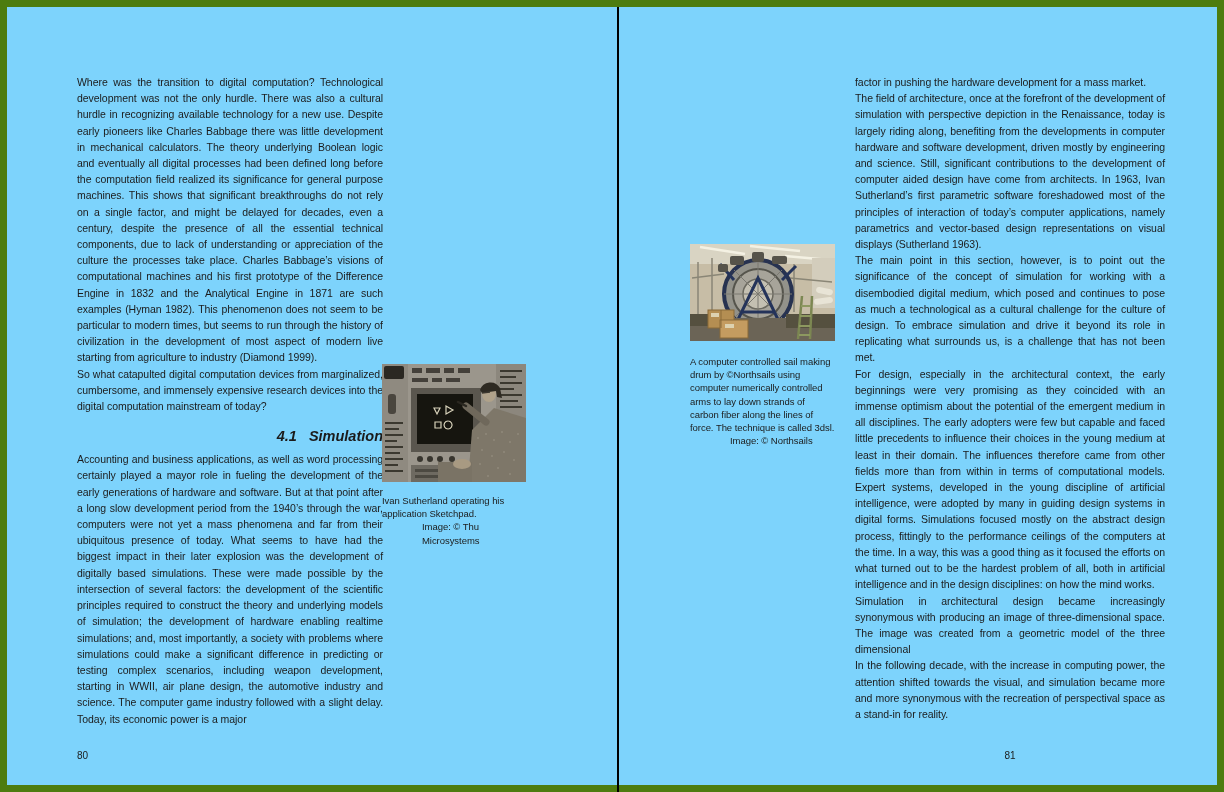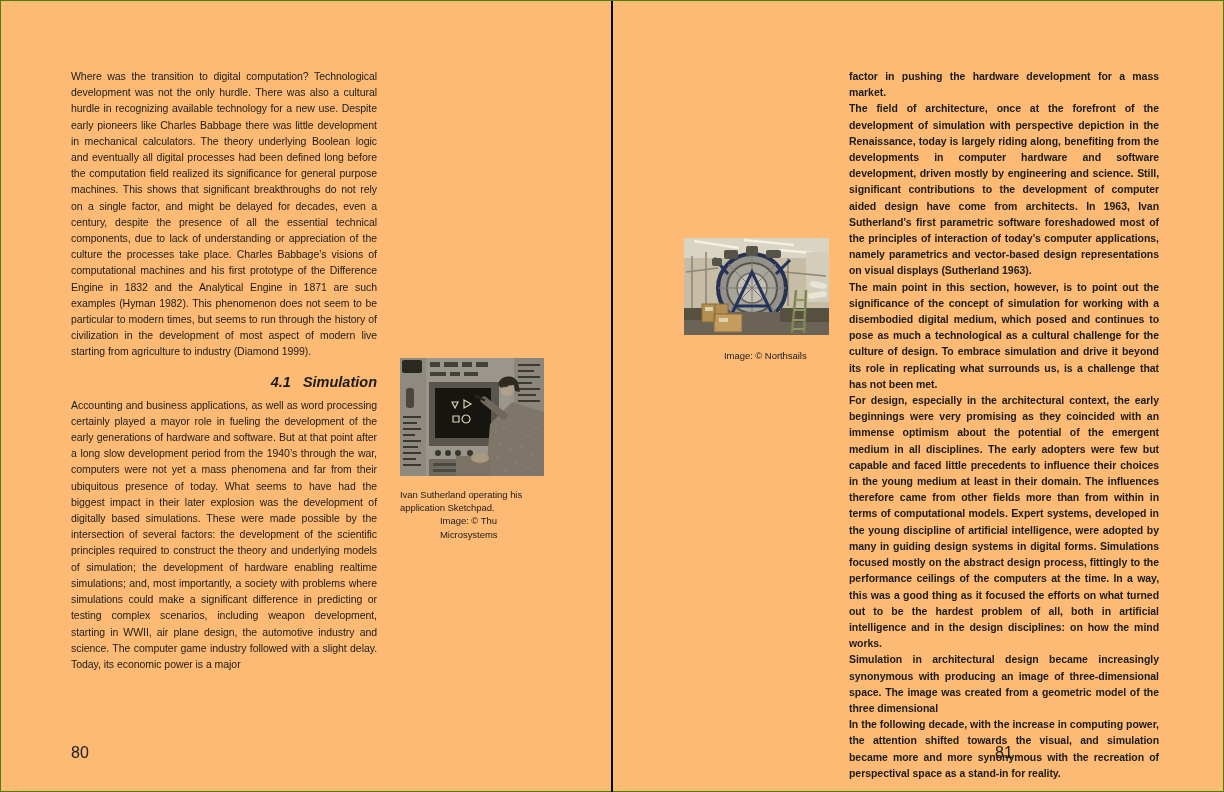--- a/index.html
+++ b/index.html
@@ -3,60 +3,61 @@
 <meta charset="utf-8">
 <style>
   * { margin:0; padding:0; box-sizing:border-box; }
   html,body { background:#ffffff; }
   body {
     width:1224px; height:792px; position:relative; overflow:hidden;
     font-family:"Liberation Sans", sans-serif; color:#1b1b1b;
   }
   .spread {
     position:absolute; left:0; top:0; width:1224px; height:792px;
-    background:#fdba74; border:1px solid #4d7c0f;
+    background:#7dd3fc; border:7px solid #4d7c0f;
   }
   .divider {
     position:absolute; left:610px; top:0; width:2px; height:792px; background:#000;
   }
   .col {
     position:absolute; top:67px;
     font-size:10.5px; line-height:16.2px; letter-spacing:-0.05px;
     text-align:justify; color:#1b1b1b;
   }
   .col-left  { left:70px;  width:306px; }
-  .col-right { left:848px; width:310px;font-weight:bold; }
+  .col-right { left:848px; width:310px; }
   .col p { text-align:justify; }
   h2.section-heading {
     font-size:14.5px; font-weight:bold; font-style:italic;
     letter-spacing:0; text-align:right; margin:13px 0 6px 0; line-height:18px;
   }
   h2.section-heading .sec-num { margin-right:12px; }
   figure { position:absolute; }
-  .fig-left  { left:399px; top:357px; width:143px; }
+  .fig-left  { left:375px; top:357px; width:143px; }
   .fig-right { left:683px; top:237px; width:145px; }
   .photo { display:block; }
   .caption {
     font-size:9.5px; line-height:13.2px; letter-spacing:-0.05px;
     text-align:left; margin-top:12px; color:#1b1b1b;
   }
   .caption .credit { display:block;padding-left:40px; }
   .fig-right .caption { margin-top:14px; }
-  .pagenum { position:absolute; top:743px; font-size:16px; color:#1b1b1b; }
+  .pagenum { position:absolute; top:743px; font-size:10px; color:#1b1b1b; }
   .pagenum-left  { left:70px; }
   .pagenum-right { left:848px; width:310px; text-align:center; }
 </style>
 </head>
 <body>
 
 <div class="spread">
   <div class="divider"></div>
 
   <div class="col col-left">
     <p>Where was the transition to digital computation? Technological development was not the only hurdle. There was also a cultural hurdle in recognizing available technology for a new use. Despite early pioneers like Charles Babbage there was little development in mechanical calculators. The theory underlying Boolean logic and eventually all digital processes had been defined long before the computation field realized its significance for general purpose machines. This shows that significant breakthroughs do not rely on a single factor, and might be delayed for decades, even a century, despite the presence of all the essential technical components, due to lack of understanding or appreciation of the culture the processes take place. Charles Babbage’s visions of computational machines and his first prototype of the Difference Engine in 1832 and the Analytical Engine in 1871 are such examples (Hyman 1982). This phenomenon does not seem to be particular to modern times, but seems to run through the history of civilization in the development of most aspect of modern live starting from agriculture to industry (Diamond 1999).</p>
+    <p>So what catapulted digital computation devices from marginalized, cumbersome, and immensely expensive research devices into the digital computation mainstream of today?</p>
     <h2 class="section-heading">
       <span class="sec-num">4.1</span><span>Simulation</span>
     </h2>
     <p>Accounting and business applications, as well as word processing certainly played a mayor role in fueling the development of the early generations of hardware and software. But at that point after a long slow development period from the 1940’s through the war, computers were not yet a mass phenomena and far from their ubiquitous presence of today. What seems to have had the biggest impact in their later explosion was the development of digitally based simulations. These were made possible by the intersection of several factors: the development of the scientific principles required to construct the theory and underlying models of simulation; the development of hardware enabling realtime simulations; and, most importantly, a society with problems where simulations could make a significant difference in predicting or testing complex scenarios, including weapon development, starting in WWII, air plane design, the automotive industry and science. The computer game industry followed with a slight delay. Today, its economic power is a major</p>
   </div>
 
   <figure class="fig-left">
     <svg class="photo" width="144" height="118" viewBox="0 0 144 118" role="img">
       <rect width="144" height="118" fill="#a8a399"></rect>
 
@@ -221,20 +222,21 @@
         <line x1="109" y1="82" x2="120" y2="82"></line>
           <line x1="109" y1="91" x2="120" y2="91"></line>
       </g>
 
       <g fill="#e8e4d6">
         <rect x="126" y="44" width="17" height="6" rx="3" transform="rotate(12 134 47)"></rect>
         <rect x="124" y="54" width="19" height="6" rx="3" transform="rotate(-8 133 57)"></rect>
       </g>
     </svg>
     <figcaption class="caption">
+      <span>A computer controlled sail making drum by ©Northsails using computer numerically controlled arms to lay down strands of carbon fiber along the lines of force. The technique is called 3dsl.</span>
       <span class="credit">Image: © Northsails</span>
     </figcaption>
   </figure>
 
   <div class="col col-right">
     <p>factor in pushing the hardware development for a mass market.</p>
     <p>The field of architecture, once at the forefront of the development of simulation with perspective depiction in the Renaissance, today is largely riding along, benefiting from the developments in computer hardware and software development, driven mostly by engineering and science. Still, significant contributions to the development of computer aided design have come from architects. In 1963, Ivan Sutherland’s first parametric software foreshadowed most of the principles of interaction of today’s computer applications, namely parametrics and vector-based design representations on visual displays (Sutherland 1963).</p>
     <p>The main point in this section, however, is to point out the significance of the concept of simulation for working with a disembodied digital medium, which posed and continues to pose as much a technological as a cultural challenge for the culture of design. To embrace simulation and drive it beyond its role in replicating what surrounds us, is a challenge that has not been met.</p>
     <p>For design, especially in the architectural context, the early beginnings were very promising as they coincided with an immense optimism about the potential of the emergent medium in all disciplines. The early adopters were few but capable and faced little precedents to influence their choices in the young medium at least in their domain. The influences therefore came from other fields more than from within in terms of computational models. Expert systems, developed in the young discipline of artificial intelligence, were adopted by many in guiding design systems in digital forms. Simulations focused mostly on the abstract design process, fittingly to the performance ceilings of the computers at the time. In a way, this was a good thing as it focused the efforts on what turned out to be the hardest problem of all, both in artificial intelligence and in the design disciplines: on how the mind works.</p>
     <p>Simulation in architectural design became increasingly synonymous with producing an image of three-dimensional space. The image was created from a geometric model of the three dimensional</p>

